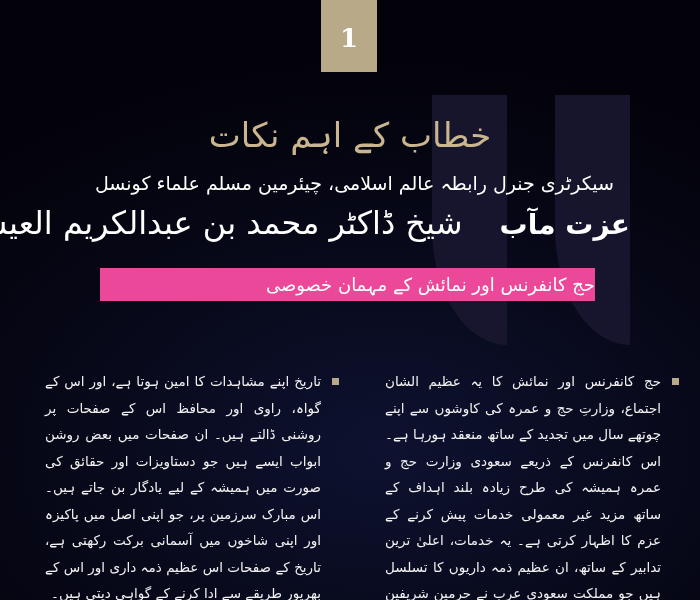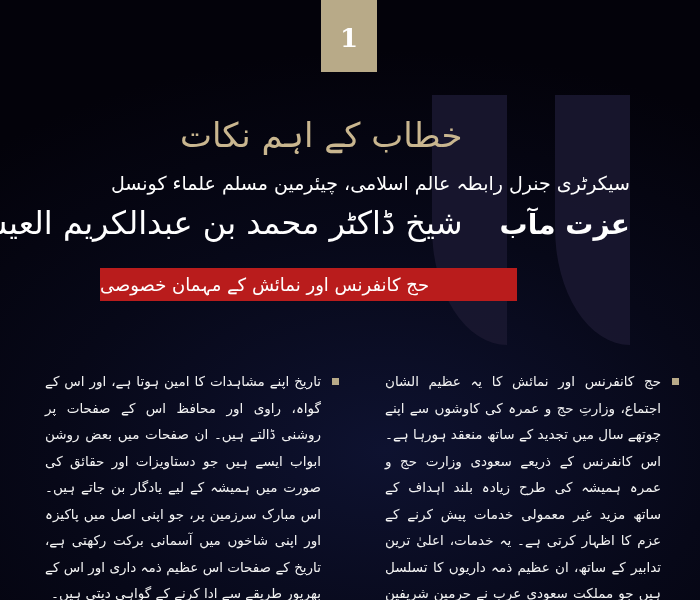--- a/index.html
+++ b/index.html
@@ -50,30 +50,30 @@
     font-size: 26px;
     font-weight: bold;
     padding-top: 4px;
     box-sizing: border-box;
   }
   .main-title {
     position: absolute;
     top: 118px;
     left: 180px;
     width: 340px;
-    text-align: left;
+    text-align: center;
     color: #c9b68f;
     font-size: 34px;
     direction: rtl;
     line-height: 1;
   }
   .subtitle {
     position: absolute;
     top: 172px;
-    left: 130px;
+    left: 114px;
     width: 500px;
     text-align: right;
     color: #ffffff;
     font-size: 19px;
     direction: rtl;
     white-space: nowrap;
   }
   .name-line {
     position: absolute;
     top: 204px;
@@ -91,28 +91,28 @@
   }
   .name-line .fullname {
     font-size: 32px;
     font-weight: normal;
     margin-right: 12px;
   }
   .guest-banner {
     position: absolute;
     left: 100px;
     top: 268px;
-    width: 417px;
+    width: 495px;
     height: 33px;
-    background: #b91c1c;
+    background: #ec4899;
     color: #ffffff;
     font-size: 18px;
     display: flex;
     align-items: center;
-    justify-content: flex-end;
+    justify-content: flex-start;
     direction: rtl;
   }
   .col {
     position: absolute;
     top: 368px;
     width: 290px;
     direction: rtl;
     text-align: justify;
     color: #f2f2f2;
     font-size: 13.5px;

